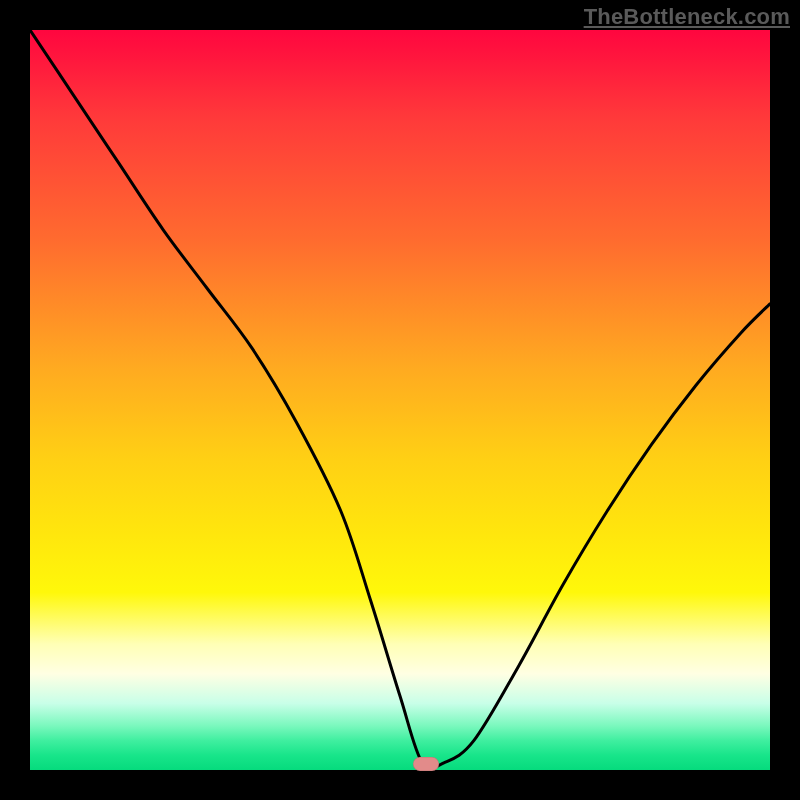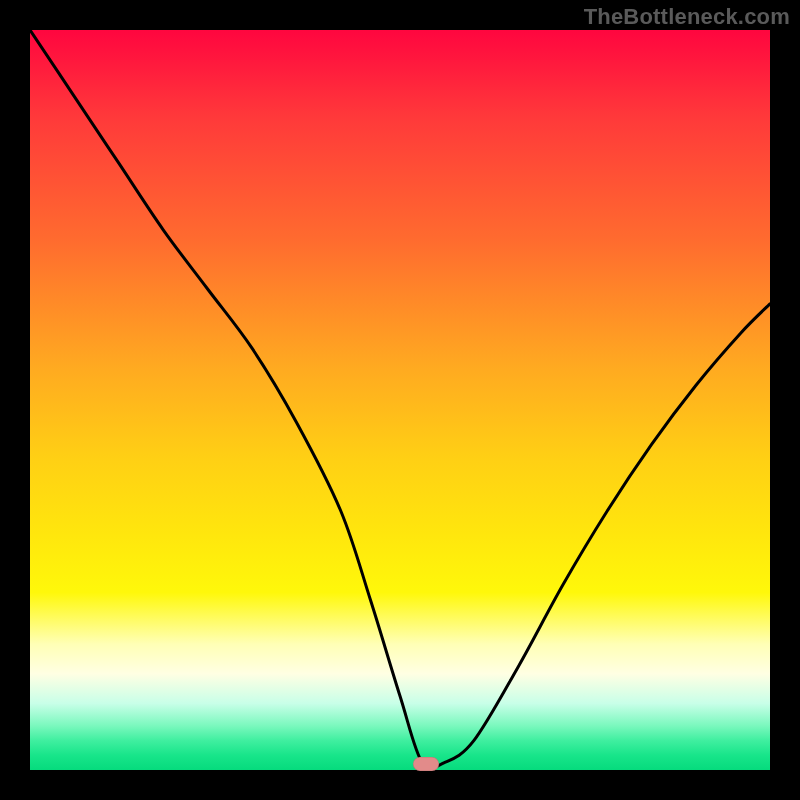--- a/index.html
+++ b/index.html
@@ -41,20 +41,21 @@
   }
   .watermark {
     position: absolute;
     top: 4px;
     right: 10px;
     font-size: 22px;
     font-weight: 600;
     color: #5a5a5a;
     letter-spacing: 0.2px;
     user-select: none;
+    text-decoration: underline;
   }
   svg.curve {
     position: absolute;
     left: 0;
     top: 0;
     width: 740px;
     height: 740px;
   }
   .marker {
     position: absolute;

